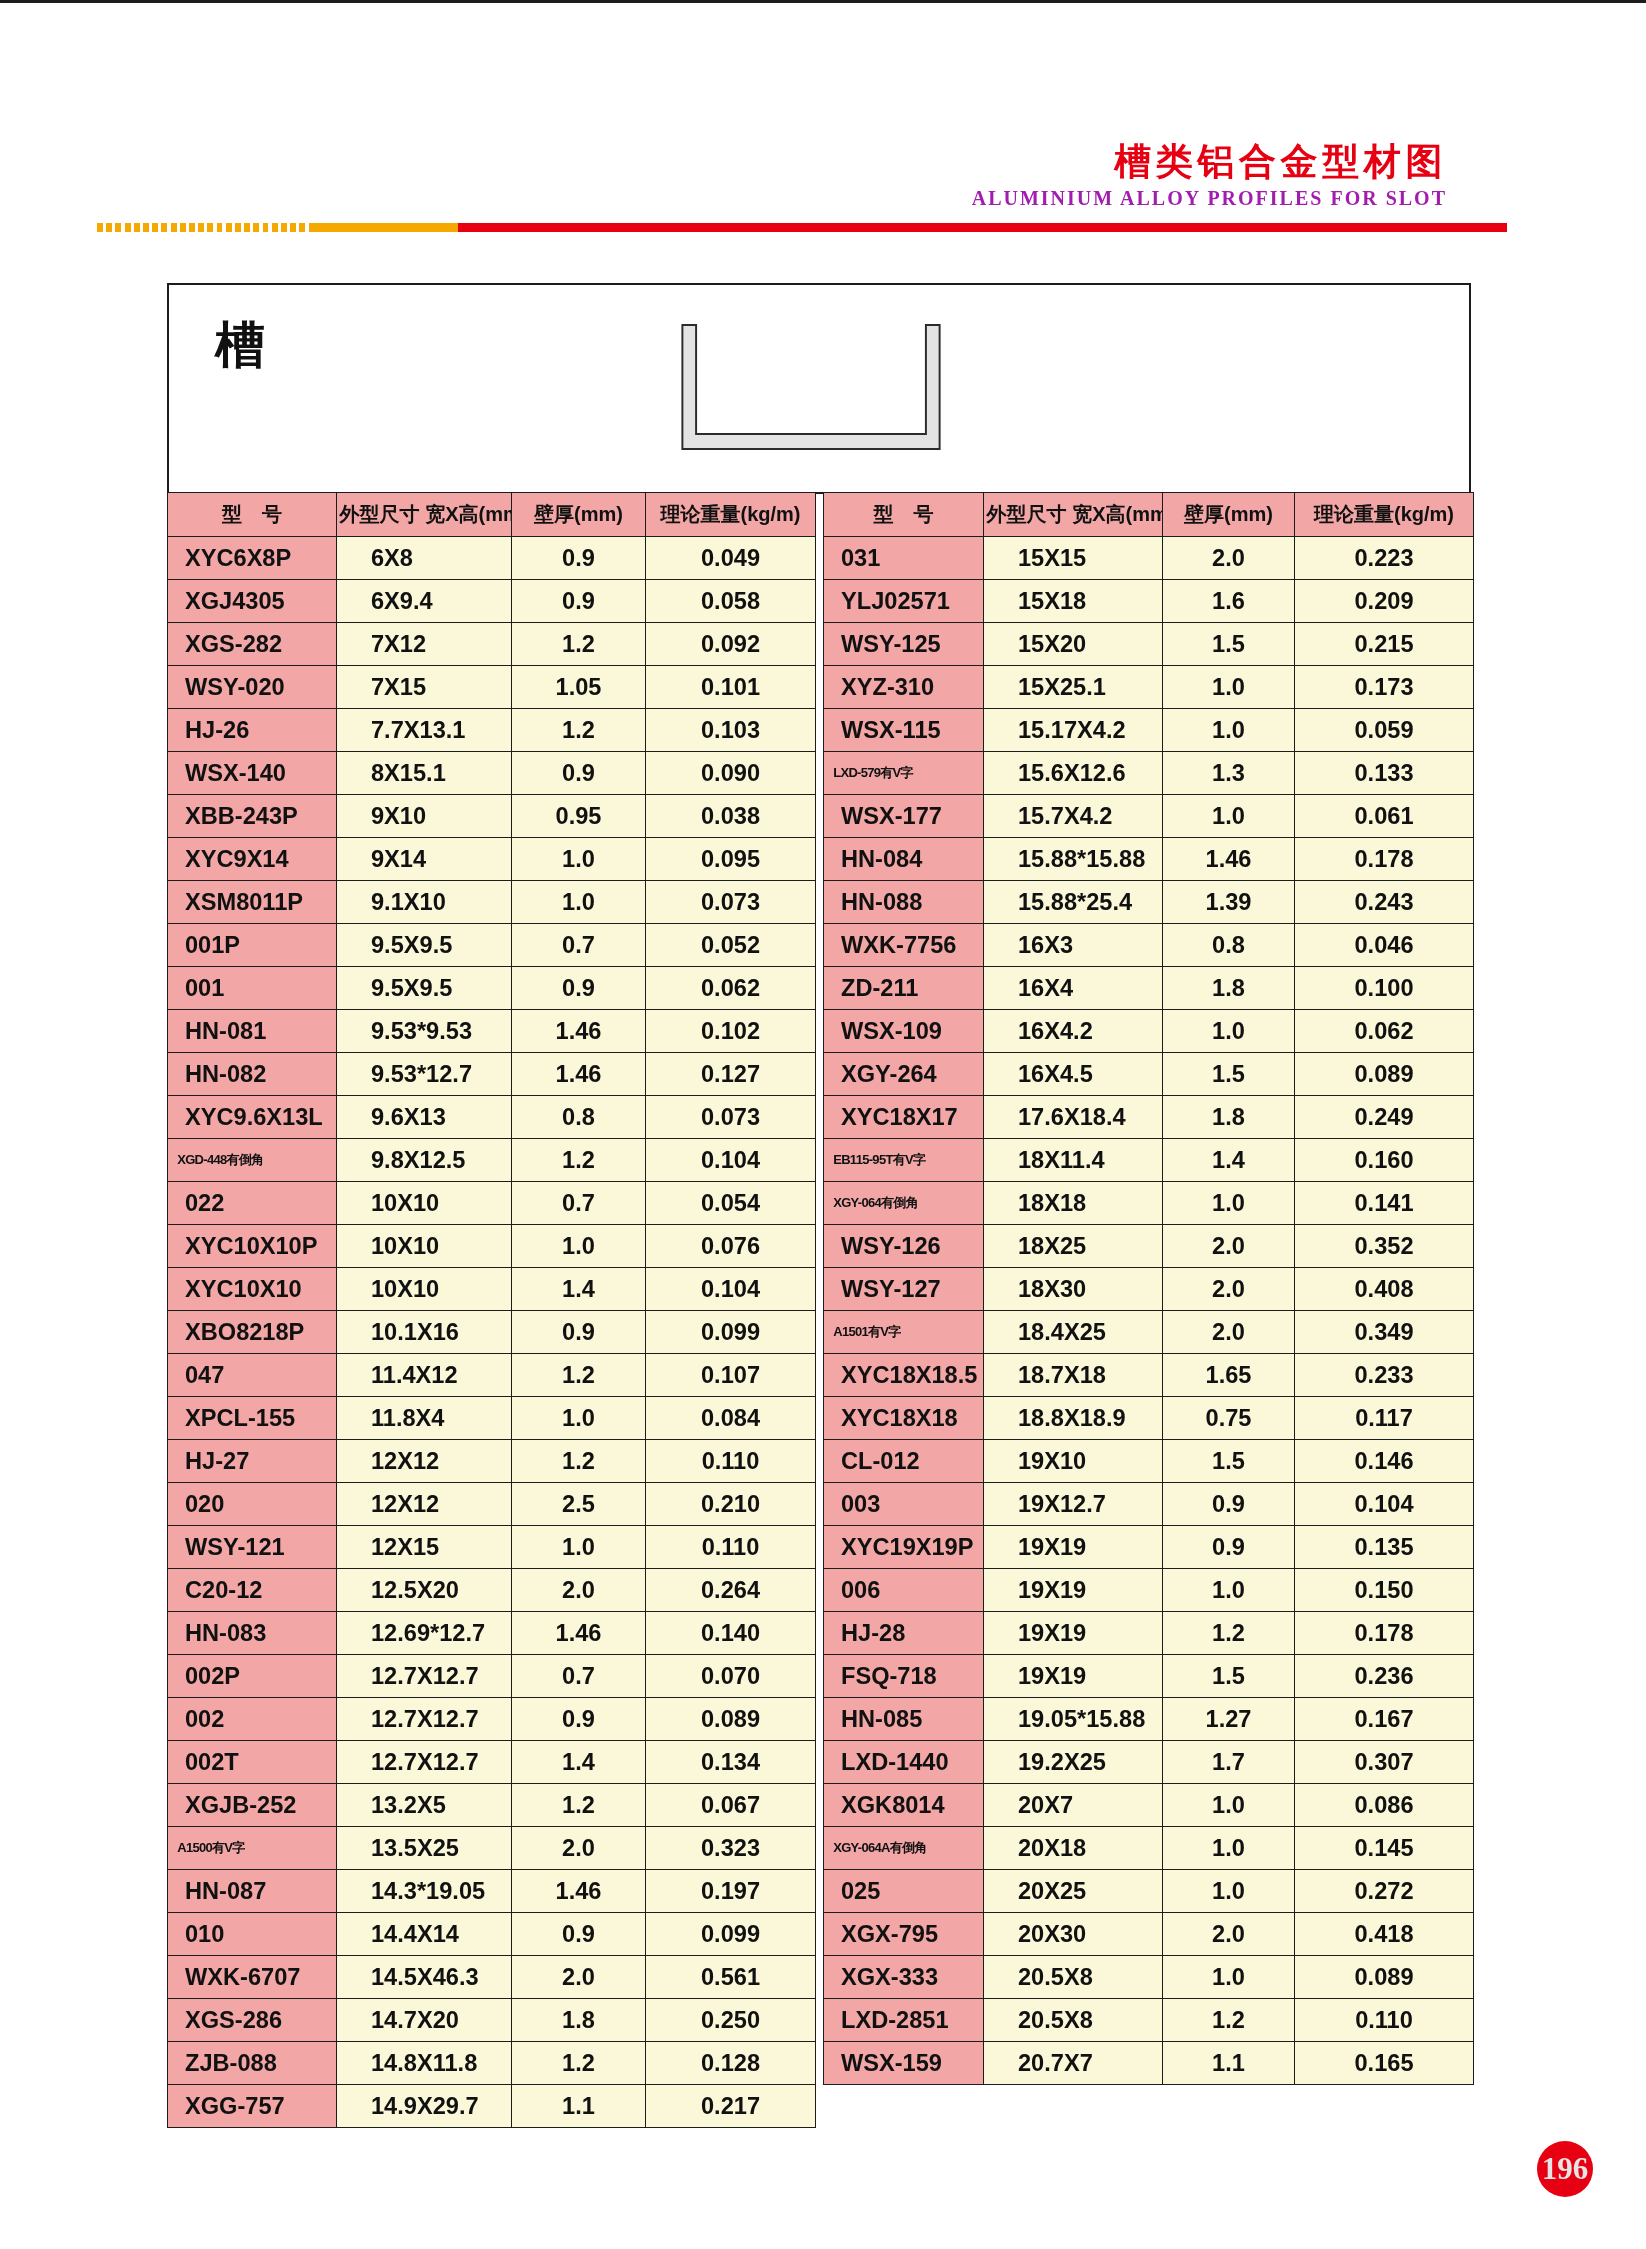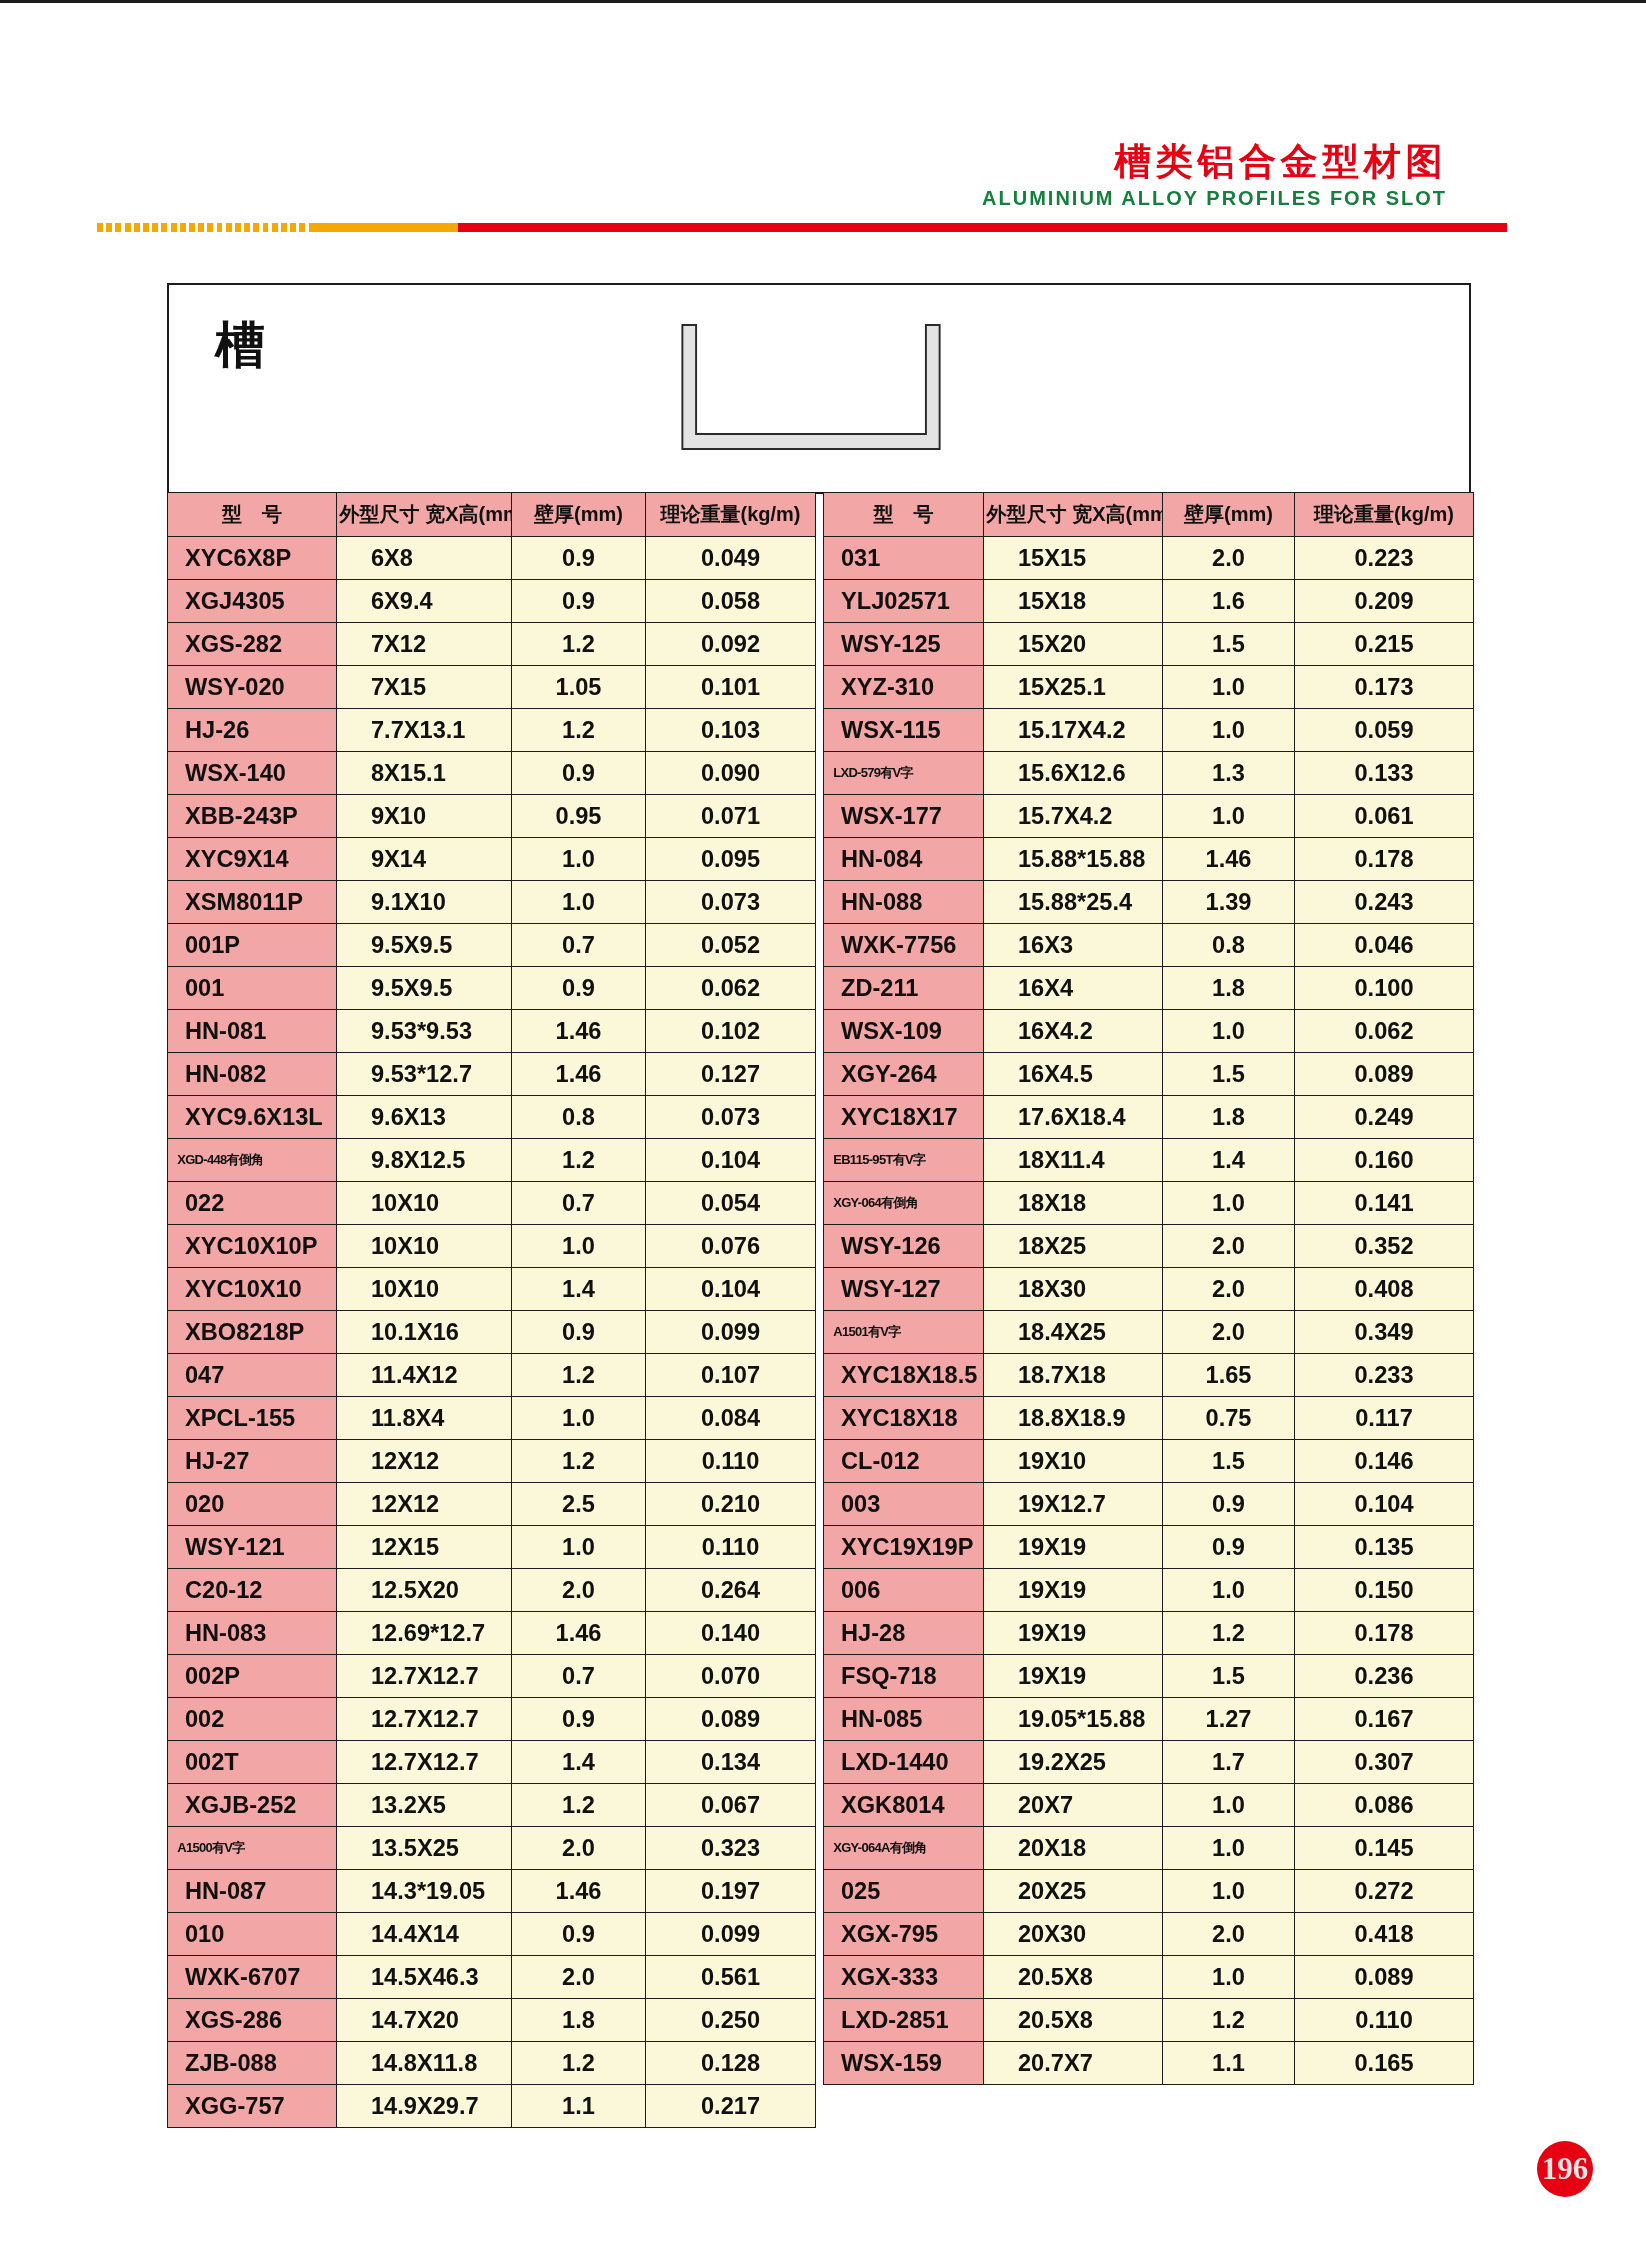--- a/index.html
+++ b/index.html
@@ -7,21 +7,21 @@
     width:1647px;height:2250px;position:relative;background:#ffffff;
     font-family:"Liberation Sans", sans-serif;color:#151515;overflow:hidden;
   }
   .toprule{position:absolute;left:0;top:0;width:1647px;height:2.6px;background:#1c1c1c;}
   .title-cn{
     position:absolute;right:200px;top:137px;font-size:37px;font-weight:bold;
     color:#e60012;letter-spacing:4.6px;white-space:nowrap;
   }
   .title-en{
     position:absolute;right:200px;top:187px;font-size:20px;font-weight:bold;
-    color:#15803d;letter-spacing:2px;white-space:nowrap;
+    color:#a21caf;letter-spacing:2px;white-space:nowrap;font-family:Liberation Serif, serif;
   }
   .deco{position:absolute;top:223px;height:8.5px;}
   .deco-stripes{left:97px;width:217px;background:repeating-linear-gradient(90deg,#f5a800 0 5.9px,#ffffff 5.9px 9.2px);}
   .deco-orange{left:314px;width:144px;background:#f5a800;}
   .deco-red{left:458px;width:1049px;background:#e60012;}
   .slot-box{
     position:absolute;left:167px;top:283px;width:1300px;height:207px;
     border:2px solid #1c1c1c;background:#ffffff;
   }
   .slot-glyph{
@@ -122,21 +122,21 @@
       <tr>
     <td class="model">WSX-140</td>
     <td class="dim">8X15.1</td>
     <td class="wall">0.9</td>
     <td class="weight">0.090</td>
   </tr>
       <tr>
     <td class="model">XBB-243P</td>
     <td class="dim">9X10</td>
     <td class="wall">0.95</td>
-    <td class="weight">0.071</td>
+    <td class="weight">0.038</td>
   </tr>
       <tr>
     <td class="model">XYC9X14</td>
     <td class="dim">9X14</td>
     <td class="wall">1.0</td>
     <td class="weight">0.095</td>
   </tr>
       <tr>
     <td class="model">XSM8011P</td>
     <td class="dim">9.1X10</td>

